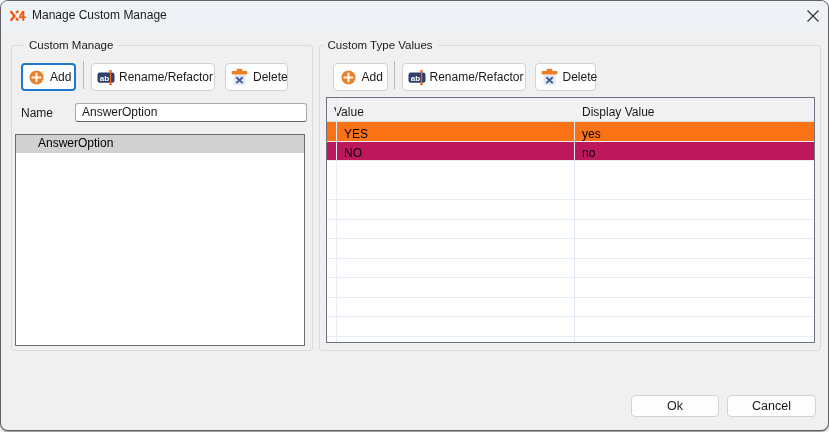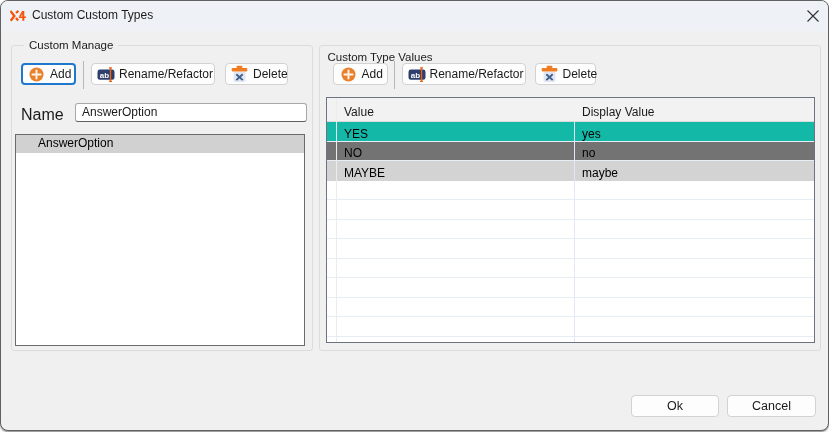--- a/index.html
+++ b/index.html
@@ -11,30 +11,30 @@
     overflow:hidden; box-shadow:0 1px 2px rgba(0,0,0,0.5);
   }
   .titlebar { position:absolute; left:0; top:0; width:100%; height:30px; background:#eef2f7; }
   .title { position:absolute; left:31px; top:0; height:30px; line-height:29px; font-size:12px; color:#1b1b1b; }
   .logo { position:absolute; left:9px; top:9px; }
   .closex { position:absolute; left:805px; top:8px; }
 
   .group { position:absolute; border:1px solid #dcdcdc; border-radius:3px; }
   .glabel { position:absolute; top:-10px; font-size:11.5px; color:#1b1b1b; background:#f0f0f0; padding:0 5px; height:18px; line-height:18px; }
 
-  .btn { position:absolute; height:22px; background:#fdfdfd; border:1px solid #d2d2d2; border-radius:4px;
+  .btn { position:absolute; height:28px; background:#fdfdfd; border:1px solid #d2d2d2; border-radius:4px;
          font-size:12px; color:#1a1a1a; display:flex; align-items:center; }
   .btn svg { flex:0 0 auto; }
   .btn .t { white-space:nowrap; }
   .focus { border:2px solid #1e78cc; }
   .vsep { position:absolute; width:1px; background:#b7b7b7; }
 
   .input { position:absolute; background:#ffffff; border:1px solid #a8a8a8; border-bottom-color:#606060; border-radius:3px;
            font-size:12px; color:#1a1a1a; padding-left:6px; line-height:17px; }
-  .lbl { position:absolute; font-size:16px; color:#1a1a1a; }
+  .lbl { position:absolute; font-size:12px; color:#1a1a1a; }
 
   .listbox { position:absolute; left:14px; top:133px; width:290px; height:212px; background:#fff; border:1px solid #6b6b6b; }
   .lbsel { position:absolute; left:0px; top:0px; width:288px; height:17.5px; background:#d1d1d1; font-size:12px; line-height:17.5px; padding-left:22px; color:#000; }
 
   .table { position:absolute; left:325px; top:96px; width:489px; height:246px; background:#ffffff; border:1px solid #6d7380; overflow:hidden; }
   .thead { position:absolute; left:0; top:0; width:487px; height:24px; background:#f2f2f3; border-bottom:1px solid #dadada; }
   .th { position:absolute; top:1.5px; height:24px; line-height:24px; font-size:12px; color:#1a1a1a; }
   .trow { position:absolute; left:0; width:487px; height:19.5px; border-bottom:1px solid #e7edf4; font-size:12px; color:#000; }
   .trow .c1 { position:absolute; left:17px; top:2.5px; line-height:19.5px; }
   .trow .c2 { position:absolute; left:255px; top:2.5px; line-height:19.5px; }
@@ -51,21 +51,21 @@
     <svg class="logo" width="17" height="12" viewBox="0 0 17 12">
       <g stroke="#f85208" fill="none" stroke-linecap="butt">
         <path d="M0.4,1.0 L4.4,5.9 L0.7,10.7" stroke-width="2.3"></path>
         <path d="M8.4,0.9 L6.0,3.0" stroke-width="2.2"></path>
         <path d="M5.9,7.9 L8.2,10.5" stroke-width="2.2"></path>
         <path d="M13.3,1.0 V10.7" stroke-width="2.0"></path>
         <path d="M13.0,1.2 L9.8,6.6" stroke-width="1.7"></path>
         <path d="M8.9,7.2 H15.9" stroke-width="1.5"></path>
       </g>
     </svg>
-    <div class="title">Custom Custom Types</div>
+    <div class="title">Manage Custom Manage</div>
     <svg class="closex" width="14" height="14" viewBox="0 0 14 14">
       <path d="M1.5,1.5 L12.5,12.5 M12.5,1.5 L1.5,12.5" stroke="#303030" stroke-width="1.1"></path>
     </svg>
 
     <div class="group" style="left:10px; top:44px; width:302px; height:306px;">
       <div class="glabel" style="left:12px;">Custom Manage</div>
     </div>
 
     <div class="btn focus" style="left:20px; top:62px; width:55px; padding-left:6px;">
       <svg width="15" height="15" viewBox="0 0 15 15">
@@ -95,21 +95,21 @@
     </div>
 
     <div class="lbl" style="left:20px; top:105px;">Name</div>
     <div class="input" style="left:74px; top:102px; width:232px; height:19px;">AnswerOption</div>
 
     <div class="listbox">
       <div class="lbsel">AnswerOption</div>
     </div>
 
     <div class="group" style="left:318px; top:44px; width:502px; height:306px;">
-      <div class="glabel" style="left:2.5px;margin-top:12px;">Custom Type Values</div>
+      <div class="glabel" style="left:2.5px;">Custom Type Values</div>
     </div>
 
     <div class="btn" style="left:331.5px; top:62px; width:55px; padding-left:7px;">
       <svg width="15" height="15" viewBox="0 0 15 15">
         <circle cx="7.5" cy="7.5" r="7" fill="#e8802c"></circle>
         <path d="M7.5,3.4 V11.6 M3.4,7.5 H11.6" stroke="#fdf3ea" stroke-width="2" stroke-linecap="round"></path>
       </svg>
       <span class="t" style="margin-left:6px;">Add</span>
     </div>
     <div class="vsep" style="left:393px; top:60px; height:28px;"></div>
@@ -127,34 +127,30 @@
         <rect x="2.6" y="7" width="11.8" height="10" rx="1.2" fill="#e1e6f2"></rect>
         <rect x="0.7" y="3" width="15.6" height="3.4" rx="0.8" fill="#ef7d23"></rect>
         <rect x="5.6" y="0.8" width="5.8" height="2.4" rx="0.9" fill="#ef7d23"></rect>
         <path d="M5.3,9.3 L11.7,15.1 M11.7,9.3 L5.3,15.1" stroke="#3f608f" stroke-width="1.9"></path>
       </svg>
       <span class="t" style="margin-left:5px;">Delete</span>
     </div>
 
     <div class="table">
       <div class="thead">
-        <div class="th" style="left:17px;">Value</div>
+        <div class="th" style="left:7px;">Value</div>
         <div class="th" style="left:255px;">Display Value</div>
       </div>
-      <div class="trow" style="top:24px; background:#14b8a6;">
+      <div class="trow" style="top:24px; background:#f97316;">
           <span class="c1">YES</span>
           <span class="c2">yes</span>
         </div>
-      <div class="trow" style="top:43.5px; background:#737373;">
+      <div class="trow" style="top:43.5px; background:#be185d;">
           <span class="c1">NO</span>
           <span class="c2">no</span>
-        </div>
-      <div class="trow" style="top:63px; background:#d3d3d3; border-bottom-color:#d3d3d3;">
-          <span class="c1">MAYBE</span>
-          <span class="c2">maybe</span>
         </div>
       <div class="trow" style="top:82.5px;"></div>
       <div class="trow" style="top:102px;"></div>
       <div class="trow" style="top:121.5px;"></div>
       <div class="trow" style="top:141px;"></div>
       <div class="trow" style="top:160.5px;"></div>
       <div class="trow" style="top:180px;"></div>
       <div class="trow" style="top:199.5px;"></div>
       <div class="trow" style="top:219px;"></div>
       <div class="trow" style="top:238.5px;"></div>

